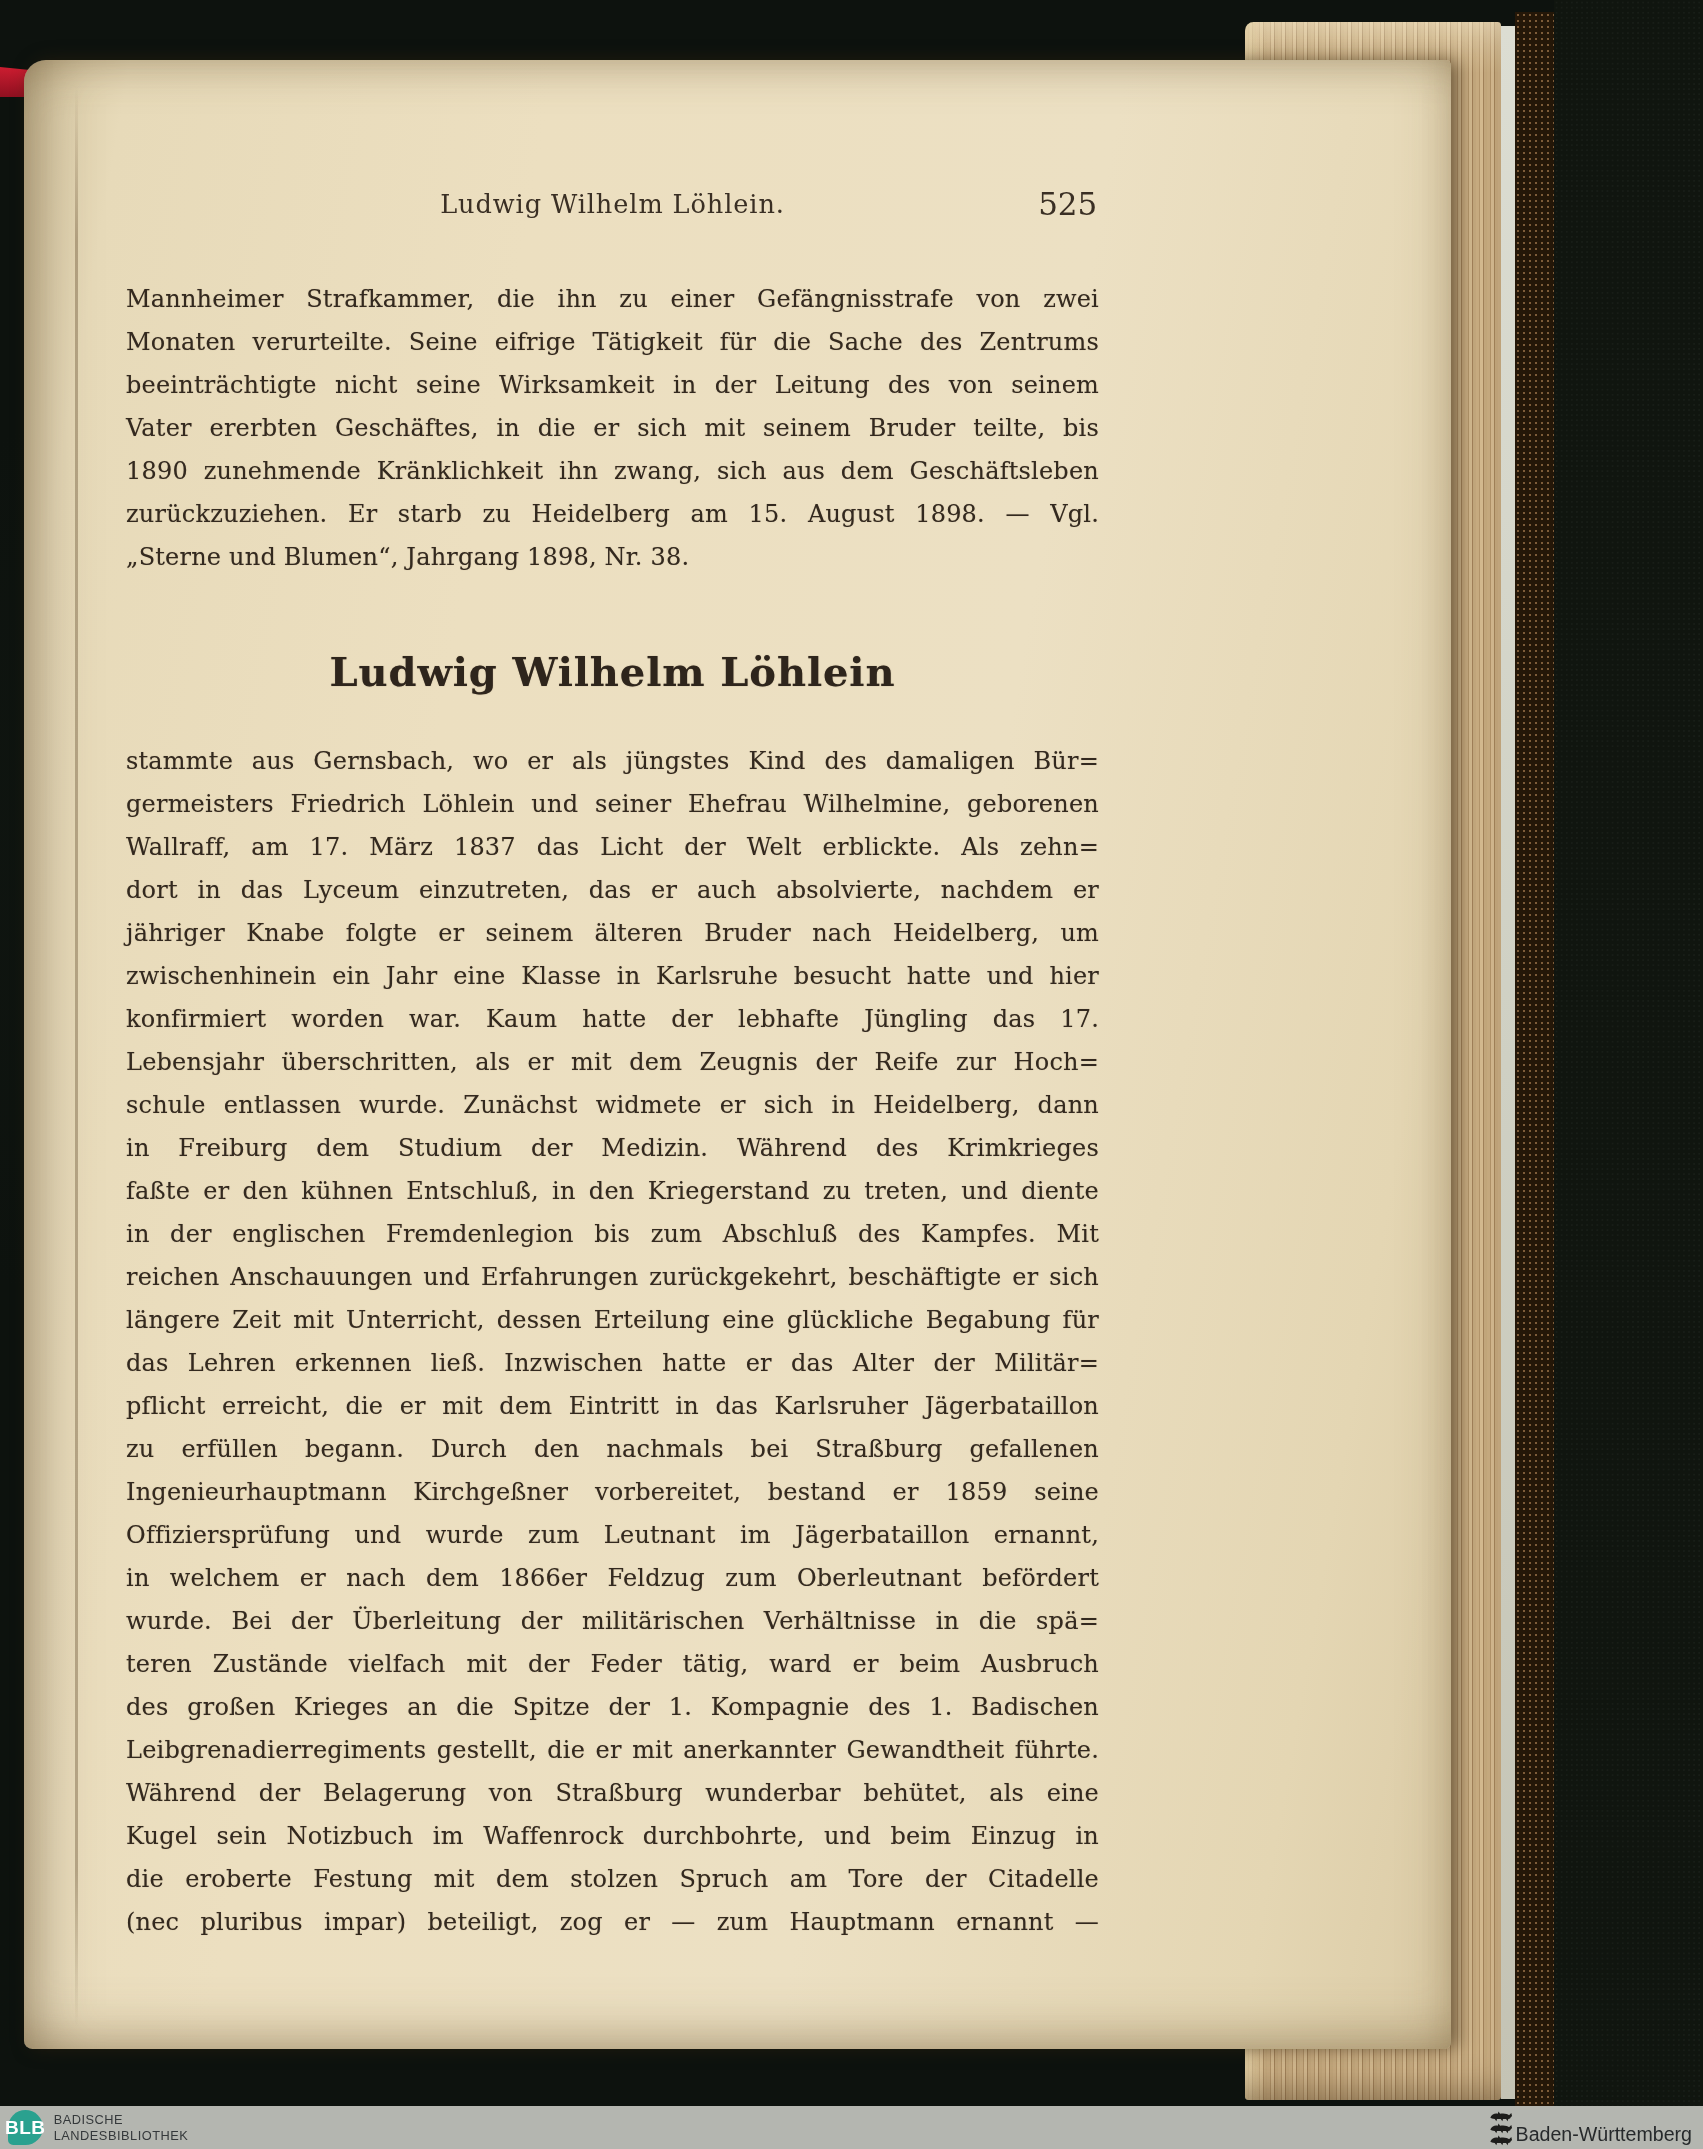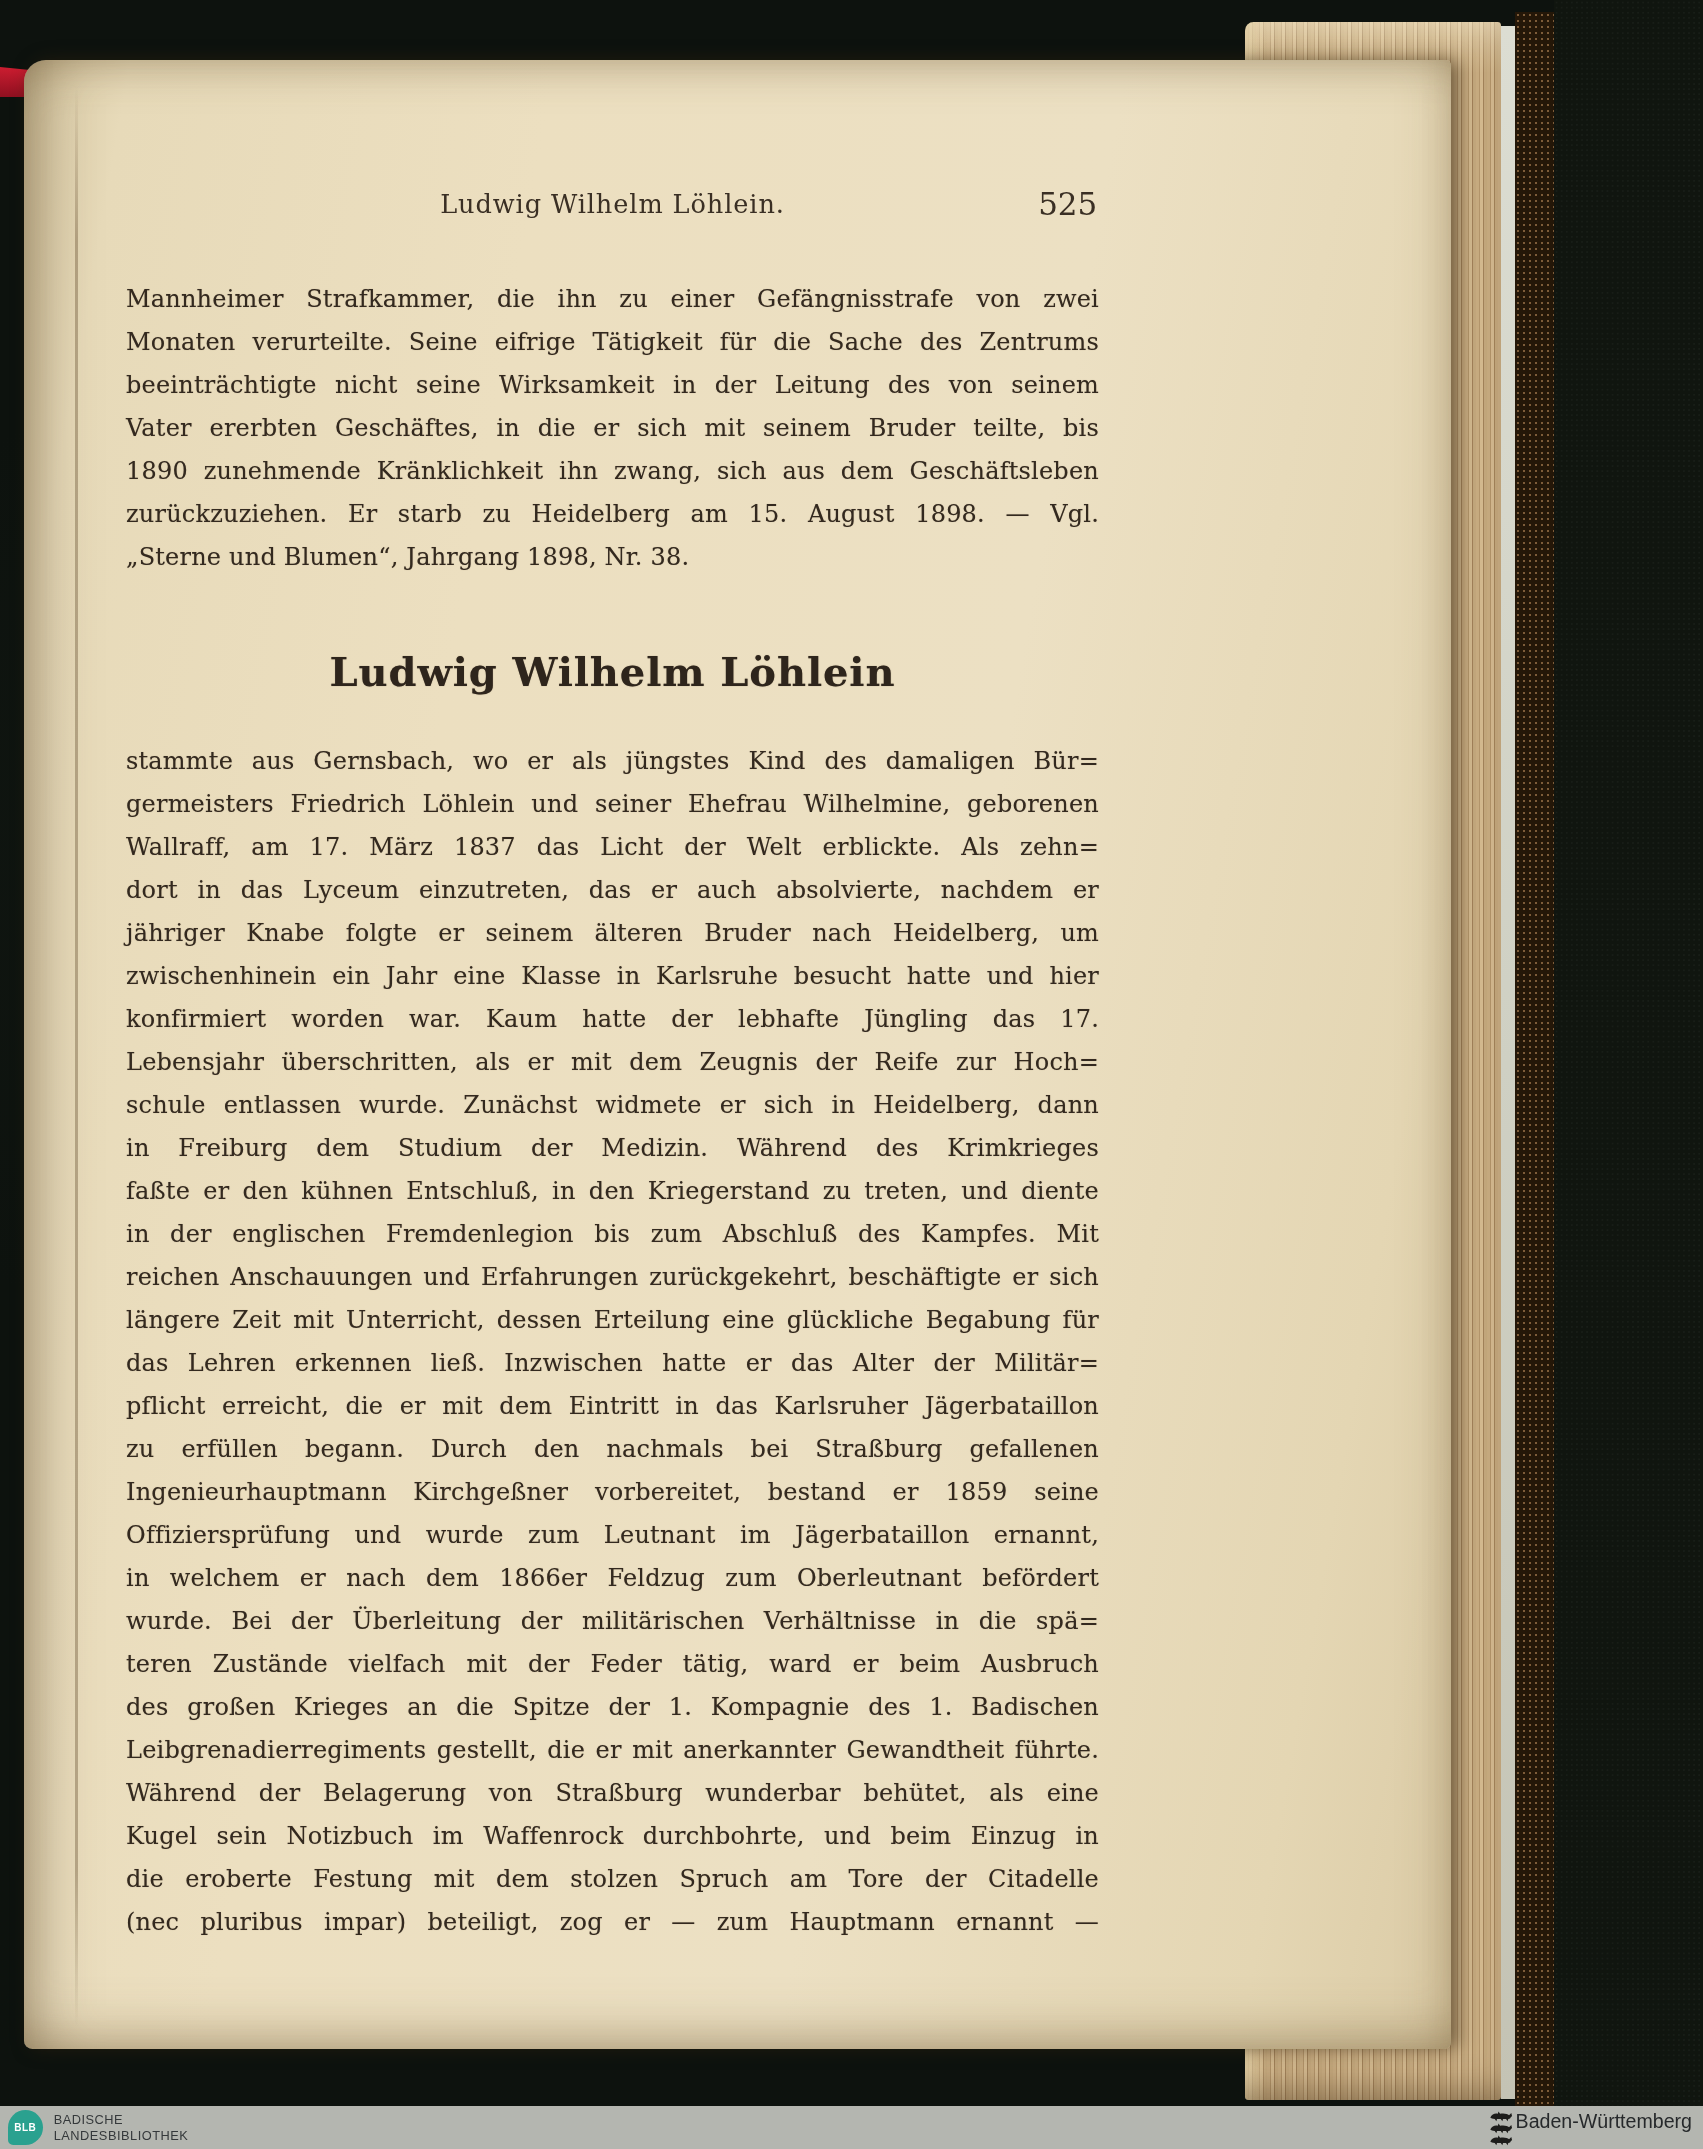--- a/index.html
+++ b/index.html
@@ -85,26 +85,26 @@
   .footer{
     position:absolute;left:0;bottom:0;width:1704px;height:43px;z-index:5;
     background:#b4b6b0;display:flex;align-items:center;justify-content:space-between;
     font-family:"Liberation Sans", sans-serif;
   }
   .footer-left{display:flex;align-items:center;gap:11px;padding-left:7.7px;}
   .blb-badge{
     width:35px;height:35px;background:#2aa18f;color:#ffffff;
     border-radius:50% 50% 50% 5.1px;
     display:flex;align-items:center;justify-content:center;
-    font-size:10px;font-weight:bold;letter-spacing:0.4px;
+    font-size:19px;font-weight:bold;letter-spacing:0.4px;
   }
   .library-name{
     font-size:12.8px;font-weight:normal;line-height:1.25;letter-spacing:0.5px;color:#35393b;
   }
-  .footer-right{display:flex;align-items:flex-start;gap:2px;padding-right:12px;}
+  .footer-right{display:flex;align-items:flex-end;gap:2px;padding-right:12px;}
   .coat-of-arms{width:25.6px;height:36px;}
   .state-name{font-size:19.6px;color:#26292b;}
 </style>
 </head>
 <body>
 
 <div class="stage">
 
   <div class="headband"></div>
 

